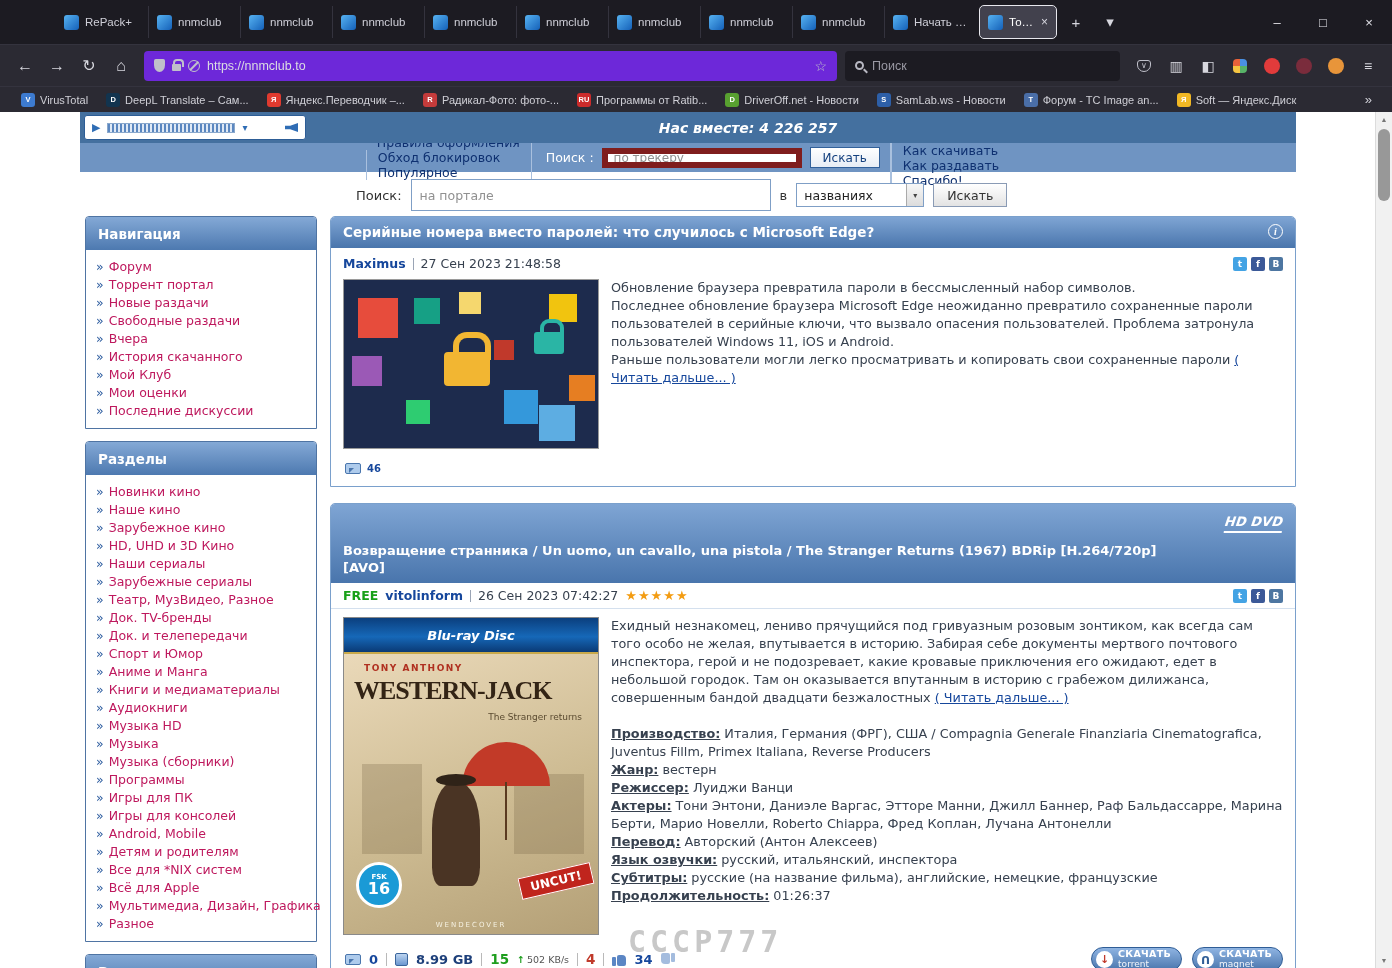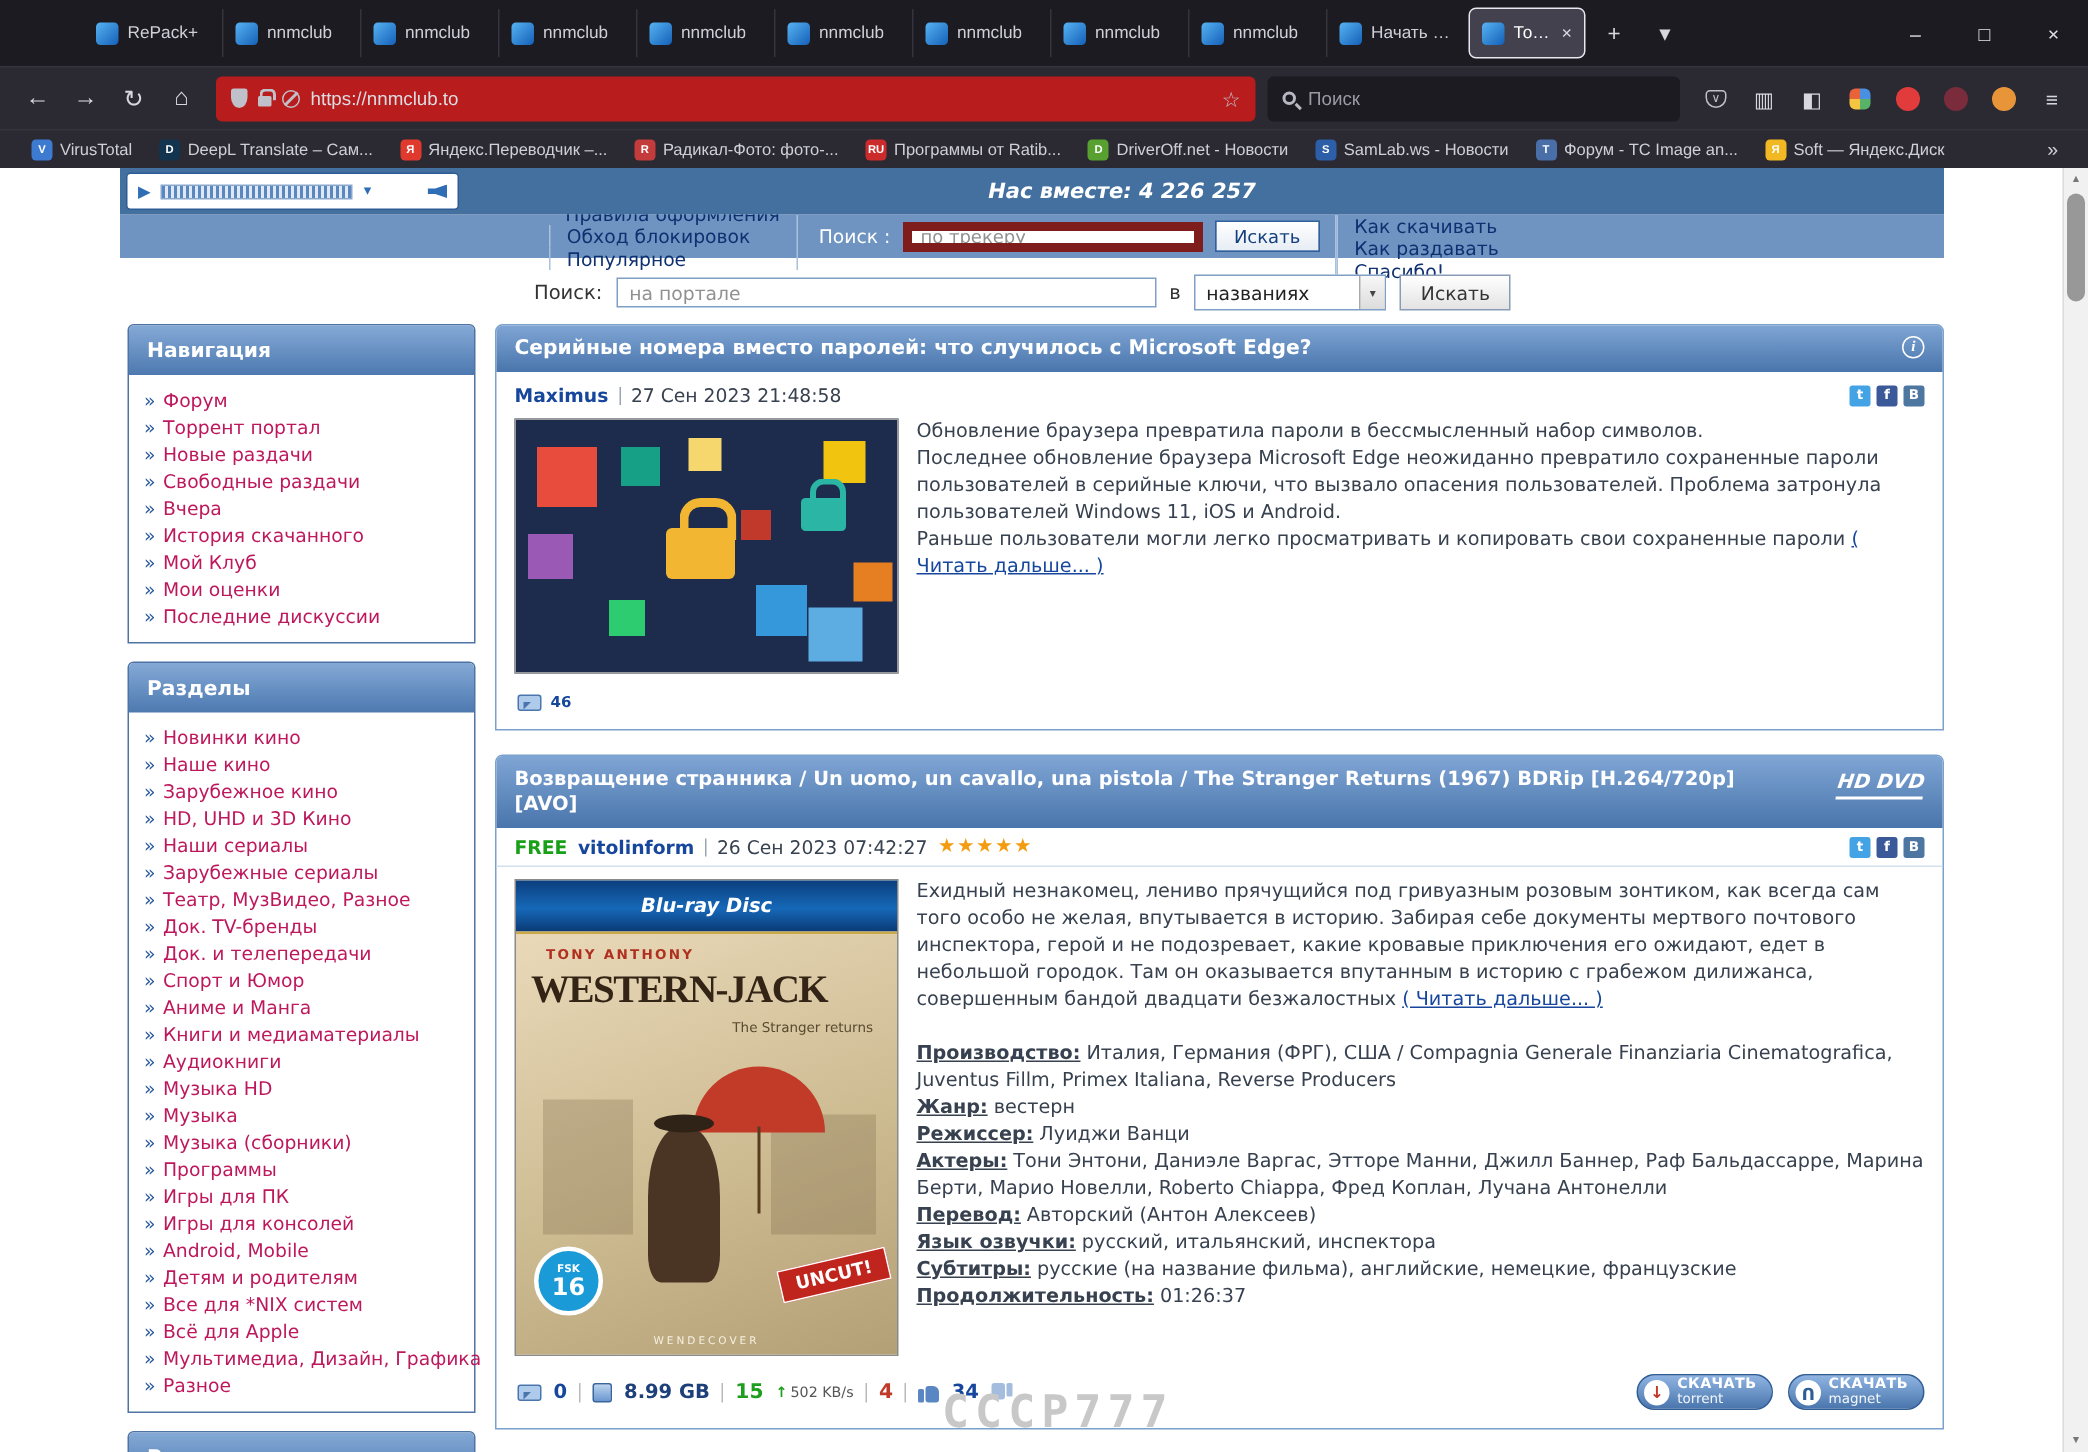--- a/index.html
+++ b/index.html
@@ -15,21 +15,21 @@
   .tab-favicon { width:15px; height:15px; border-radius:3px; background:linear-gradient(135deg,#57b3f2,#1460b8); flex:none; }
   .tab-label { white-space:nowrap; overflow:hidden; text-overflow:ellipsis; }
   .tab.active { background:#42414d; outline:1px solid #e8e8ee; color:#fff; width:76px; margin-left:4px; }
   .tab-close { margin-left:auto; font-size:12px; color:#d6d6de; }
   .tab-btn { width:28px; height:28px; display:flex; align-items:center; justify-content:center; color:#d6d6de; font-size:15px; border-radius:4px; margin-left:6px; }
   .win-controls { margin-left:auto; display:flex; height:44px; }
   .win-btn { width:46px; height:44px; display:flex; align-items:center; justify-content:center; color:#e2e2e8; font-size:13px; }
 
   .navbar { height:42px; background:#2b2a33; display:flex; align-items:center; gap:2px; padding:0 10px; border-top:1px solid #34333e; }
   .nav-btn { width:30px; height:30px; display:flex; align-items:center; justify-content:center; color:#d7d7de; font-size:16px; border-radius:4px; flex:none; }
-  .urlbar { flex:1 1 auto; height:30px; background:#b91c1c; border-radius:4px; display:flex; align-items:center; gap:7px; padding:0 10px; margin:0 6px; }
+  .urlbar { flex:1 1 auto; height:30px; background:#6d28d9; border-radius:4px; display:flex; align-items:center; gap:7px; padding:0 10px; margin:0 6px; }
   .shield-shape { width:11px; height:13px; background:#c0c0ca; border-radius:2px 2px 55% 55%/2px 2px 60% 60%; flex:none; }
   .lock-shape { width:9px; height:7px; background:#c0c0ca; border-radius:1px; position:relative; margin-top:4px; flex:none; }
   .lock-shape::before { content:''; position:absolute; top:-5px; left:1px; width:7px; height:6px; border:2px solid #c0c0ca; border-bottom:none; border-radius:4px 4px 0 0; }
   .perm-shape { width:12px; height:12px; border:1.5px solid #c0c0ca; border-radius:50%; position:relative; flex:none; }
   .perm-shape::before { content:''; position:absolute; left:-1px; top:4px; width:12px; height:1.5px; background:#c0c0ca; transform:rotate(-45deg); }
   .url-text { color:#dcdce2; font-size:12.5px; flex:1; }
   .star-glyph { color:#c0c0ca; font-size:14px; }
   .searchbar { flex:0 0 275px; height:30px; background:#1c1b22; border-radius:4px; display:flex; align-items:center; gap:8px; padding:0 10px; margin-right:8px; }
   .mag-shape { width:9px; height:9px; border:2px solid #b8b8c2; border-radius:50%; position:relative; flex:none; }
   .mag-shape::after { content:''; position:absolute; left:6px; top:7px; width:5px; height:2px; background:#b8b8c2; transform:rotate(45deg); }
@@ -72,21 +72,21 @@
   .menu-link { color:#0e3070; text-decoration:none; padding:0 11px; white-space:nowrap; cursor:pointer; }
   .menu-group .menu-link + .menu-link { border-left:1px solid #a9c0de; }
   .menu-group.left { border-right:1px solid #a9c0de; }
   .menu-group.right { border-left:1px solid #a9c0de; margin-left:10px; }
   .menu-search-label { color:#fff; margin:0 8px 0 14px; white-space:nowrap; }
   .menu-input { width:200px; height:20px; border:6px solid #7f1d1d; padding:0 6px; font-size:12px; font-family:inherit; }
   .menu-btn { margin-left:8px; height:21px; padding:0 12px; background:linear-gradient(#fff,#e7edf5); border:1px solid #31609a; color:#14407e; font-size:12px; font-family:inherit; cursor:pointer; }
 
   .portal-search { display:flex; align-items:center; gap:9px; margin:10px 0 8px 276px; height:26px; font-size:13px; color:#333; }
   .portal-search label { cursor:default; }
-  .portal-search input { width:360px; height:20px; border:1px solid #7f9fc6; padding:0 8px; font-size:12.5px; font-family:inherit; }
+  .portal-search input { width:360px; height:32px; border:1px solid #7f9fc6; padding:0 8px; font-size:12.5px; font-family:inherit; }
   input::placeholder { color:#909090; }
   .select { width:128px; height:24px; border:1px solid #7f9fc6; background:#fff; display:flex; align-items:center; font-size:12.5px; color:#222; cursor:pointer; }
   .select > span:first-child { flex:1; padding:0 7px; }
   .sel-btn { width:17px; height:100%; background:linear-gradient(#f7f7f7,#dcdcdc); border-left:1px solid #aaa; display:flex; align-items:center; justify-content:center; font-size:8px; color:#444; }
   .portal-btn { height:24px; padding:0 13px; background:linear-gradient(#fff,#e3e3e3); border:1px solid #8a9bb5; color:#333; font-size:12.5px; font-family:inherit; cursor:pointer; }
 
   .columns { display:flex; align-items:flex-start; gap:13px; padding-left:5px; }
 
   
   .sidebar { width:232px; flex:none; display:flex; flex-direction:column; gap:12px; }
@@ -125,21 +125,21 @@
   .news-text { font-size:12.8px; line-height:18px; min-width:0; }
   .para { margin:0; }
   .readmore { color:#16479c; text-decoration:underline; cursor:pointer; }
   .post-footer { display:flex; align-items:center; gap:6px; margin-top:14px; padding-left:2px; }
   .count { color:#16479c; font-size:10px; }
 
   .bubble { width:16px; height:11px; background:#aecbec; border:1px solid #4a76ad; border-radius:2px; position:relative; flex:none; }
   .bubble::after { content:''; position:absolute; left:3px; bottom:-5px; border:5px solid transparent; border-top-color:#4a76ad; border-left-width:0; }
 
   
-  .ph-text .t1 { white-space:nowrap; font-size:13px; }
+  .ph-text .t1 { white-space:nowrap; font-size:13px;margin-top:31px; }
   .ph-text .t2 { font-size:13px; }
   .post-header.rel { padding-right:95px; }
   .hddvd { position:absolute; right:12px; top:9px; font-style:italic; font-weight:bold; font-size:13px; border-bottom:2px solid #fff; padding-bottom:1px; transform:skewX(-8deg); white-space:nowrap; }
   .subrow { display:flex; align-items:center; gap:7px; font-size:12.5px; padding:5px 12px; border-bottom:1px solid #d4e0ee; color:#37414f; }
   .free { color:#18a018; }
   .stars { color:#f39c12; font-size:13px; letter-spacing:1px; }
 
   .rel-flex { display:flex; gap:12px; }
   .poster { width:256px; height:318px; flex:none; border:1px solid #8a8a8a; display:flex; flex-direction:column; cursor:pointer; }
   .poster-band { height:36px; background:linear-gradient(#0b3f7e,#1668b8 55%,#0a3a75); color:#fff; display:flex; align-items:center; justify-content:center; font-style:italic; font-weight:bold; font-size:13px; border-bottom:2px solid #c9a94a; }

